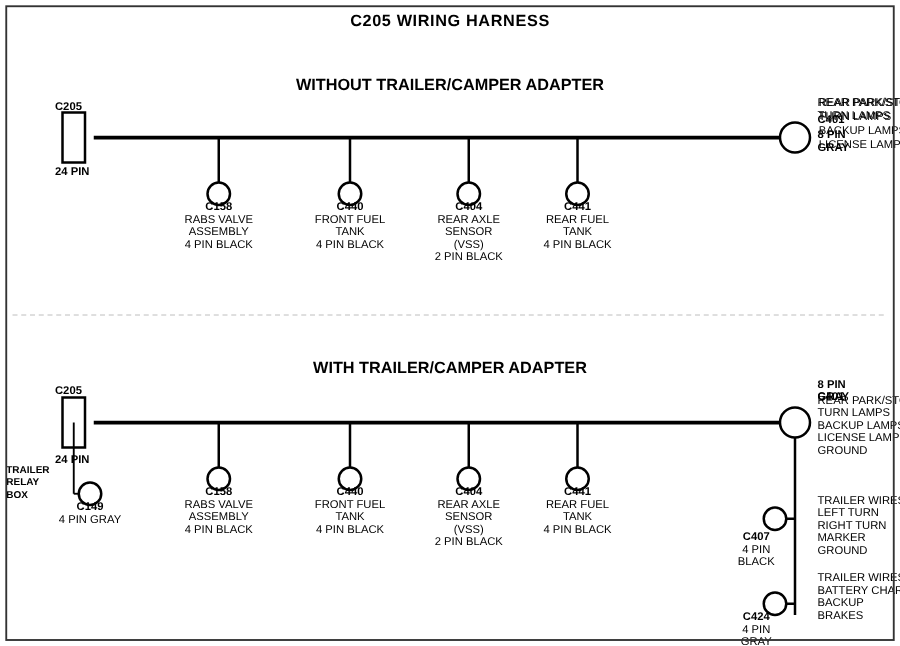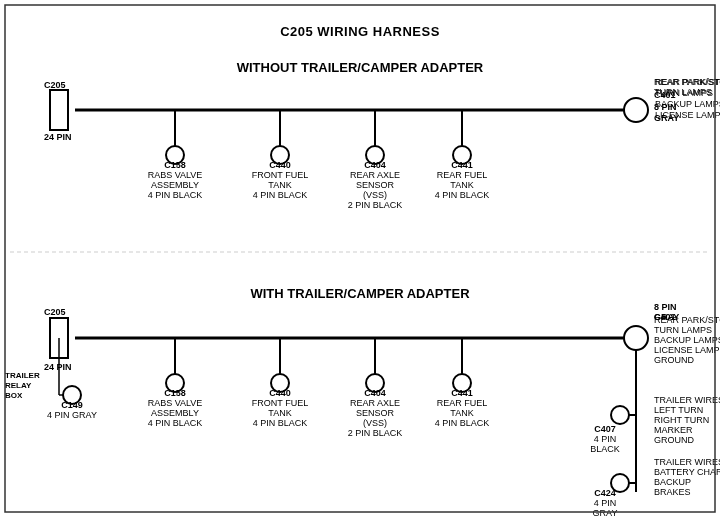--- a/index.html
+++ b/index.html
@@ -9,21 +9,21 @@
       background: #fff;
       font-family: Arial, sans-serif;
       font-size: 10px;
       overflow: hidden;
       position: relative;
     }
     .page-title {
       text-align: center;
       font-size: 13px;
       font-weight: bold;
-      padding-top: 24px;
+      padding-top: 9px;
       letter-spacing: 0.5px;
     }
     svg {
       position: absolute;
       top: 0; left: 0;
       width: 720px;
       height: 517px;
       pointer-events: none;
     }
   </style>

